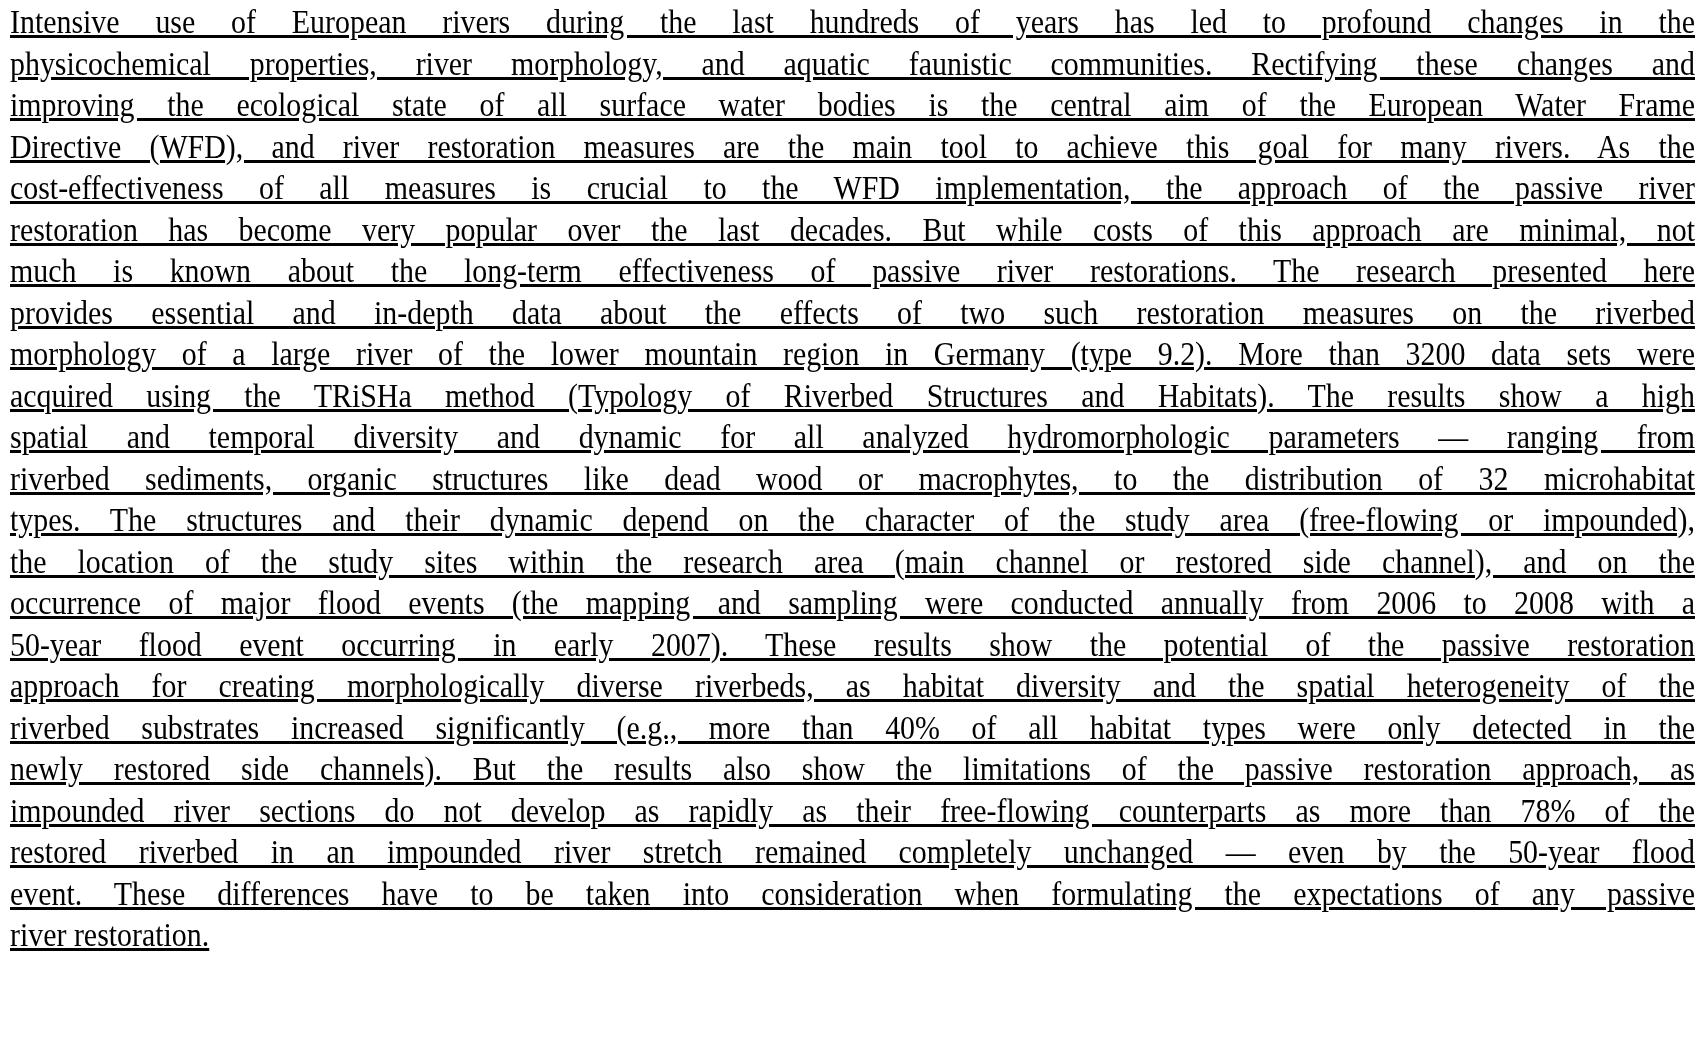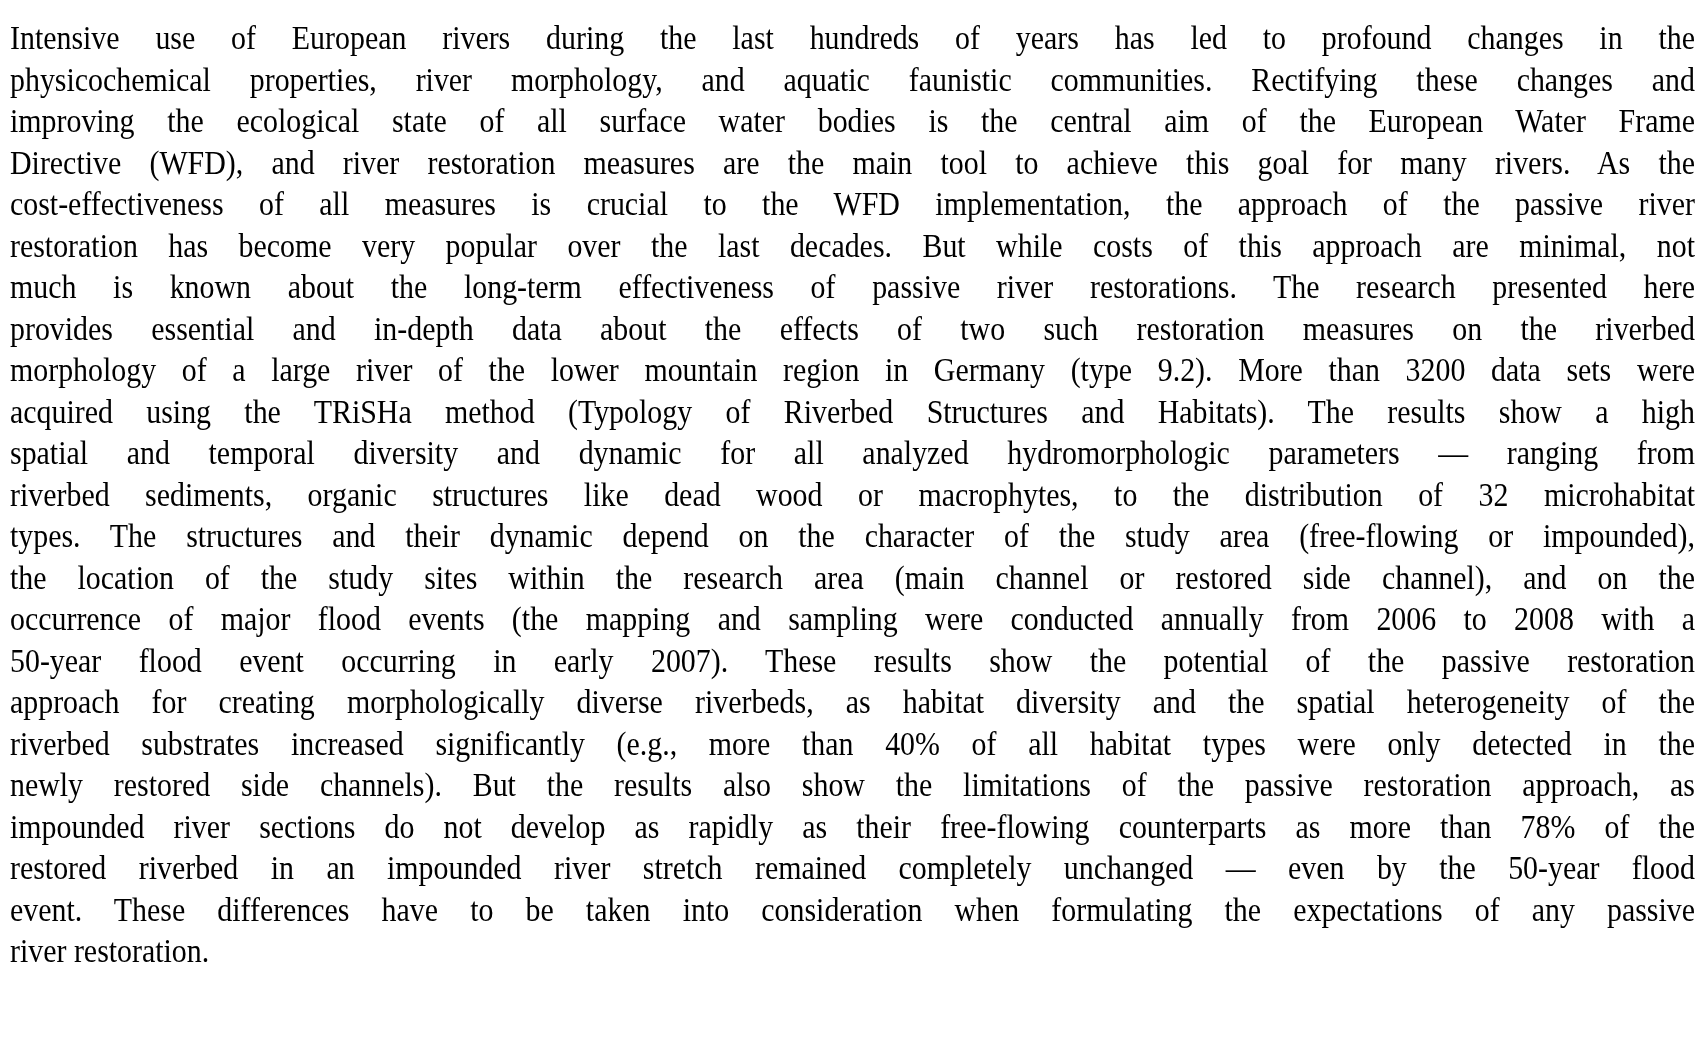--- a/index.html
+++ b/index.html
@@ -5,23 +5,24 @@
   html, body {
     margin: 0;
     padding: 0;
     background: #ffffff;
   }
   .page {
     position: relative;
     width: 1706px;
     height: 964px;
     box-sizing: border-box;
-    padding: 18px 0 0 10px;
+    padding: 2px 0 0 10px;
     overflow: hidden;
     background: #ffffff;
+    text-decoration: underline;
   }
   .lines {
     width: 1860px;               
     transform: scaleX(0.9059);   
     transform-origin: 0 0;
     font-family: "Liberation Serif", "DejaVu Serif", serif;
     font-size: 33px;
     color: #000000;
   }
   .line {

